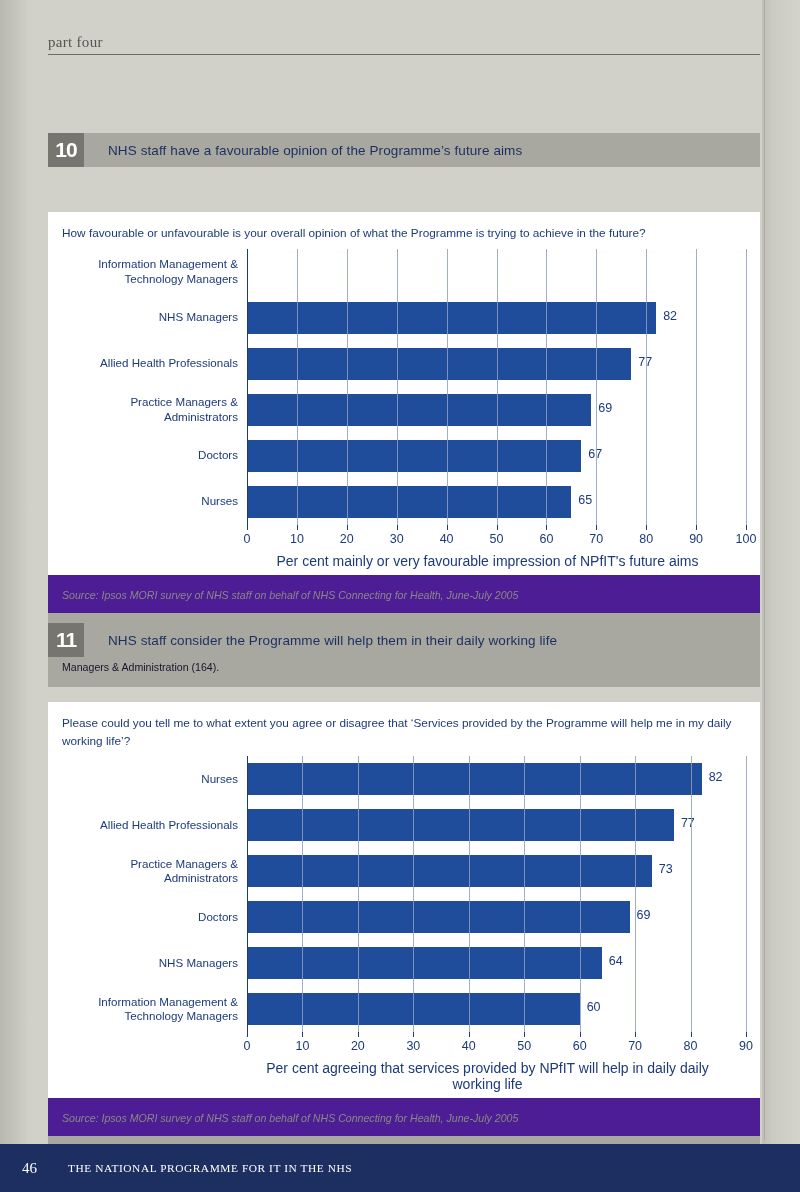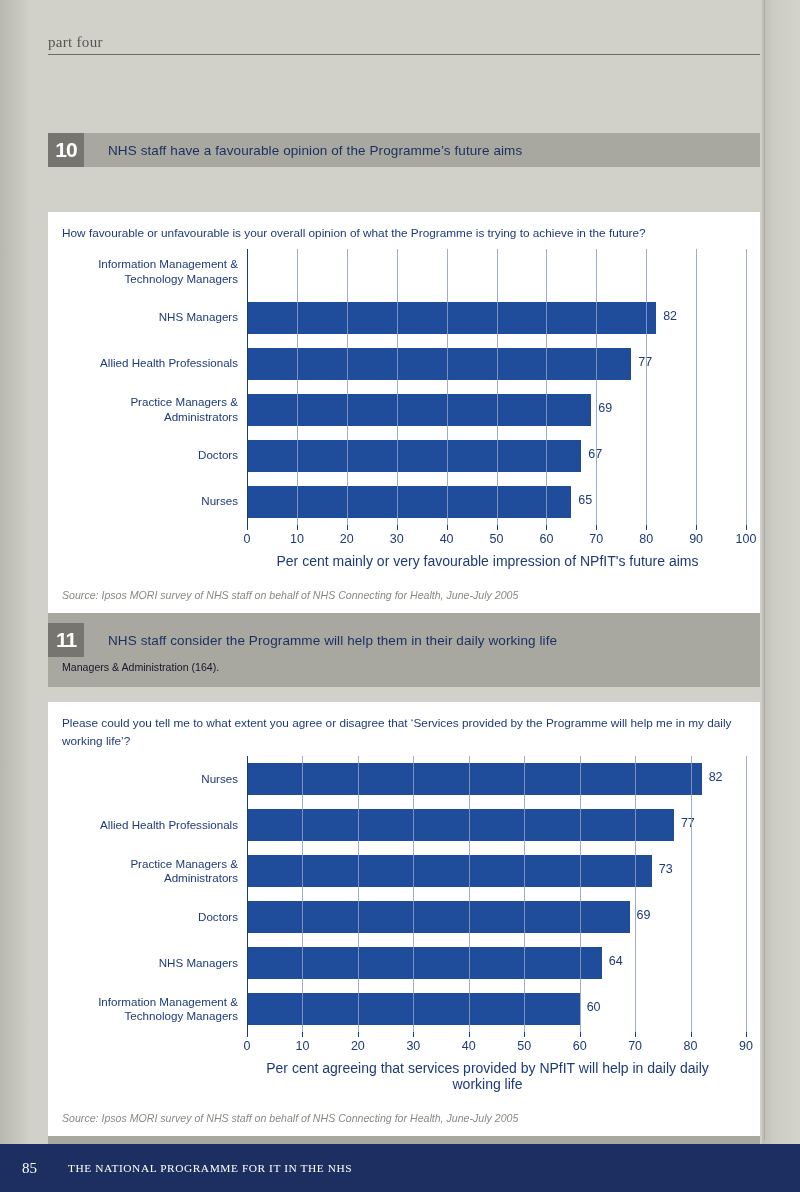--- a/index.html
+++ b/index.html
@@ -202,21 +202,21 @@
     margin-top: 2px;
     margin-left: 185px;
     padding-right: 18px;
   }
 
   .fig-source {
     color: #8a8982;
     font-style: italic;
     font-size: 10.6px;
     padding: 14px 14px 12px 14px;
-    background: #ffffff;
+    background: #4c1d95;
   }
 
   .fig-note {
     background: #a8a7a0;
     padding: 10px 14px 12px 14px;
   }
   .note-title {
     color: #1f1f1f;
     font-size: 12px;
     letter-spacing: .2px;
@@ -477,16 +477,16 @@
           <div class="axis-title">Per cent agreeing that services provided by NPfIT will help in daily daily working life</div>
         </div>
     </div>
     <div class="fig-source">Source: Ipsos MORI survey of NHS staff on behalf of NHS Connecting for Health, June-July 2005</div>
     <div class="fig-note">
       <div class="note-title">NOTE</div>
     </div>
   </div>
 
   <div class="footer-bar">
-    <div class="footer-page">85</div>
+    <div class="footer-page">46</div>
     <div class="footer-title">THE NATIONAL PROGRAMME FOR IT IN THE NHS</div>
   </div>
 </div>
 
 </body></html>

